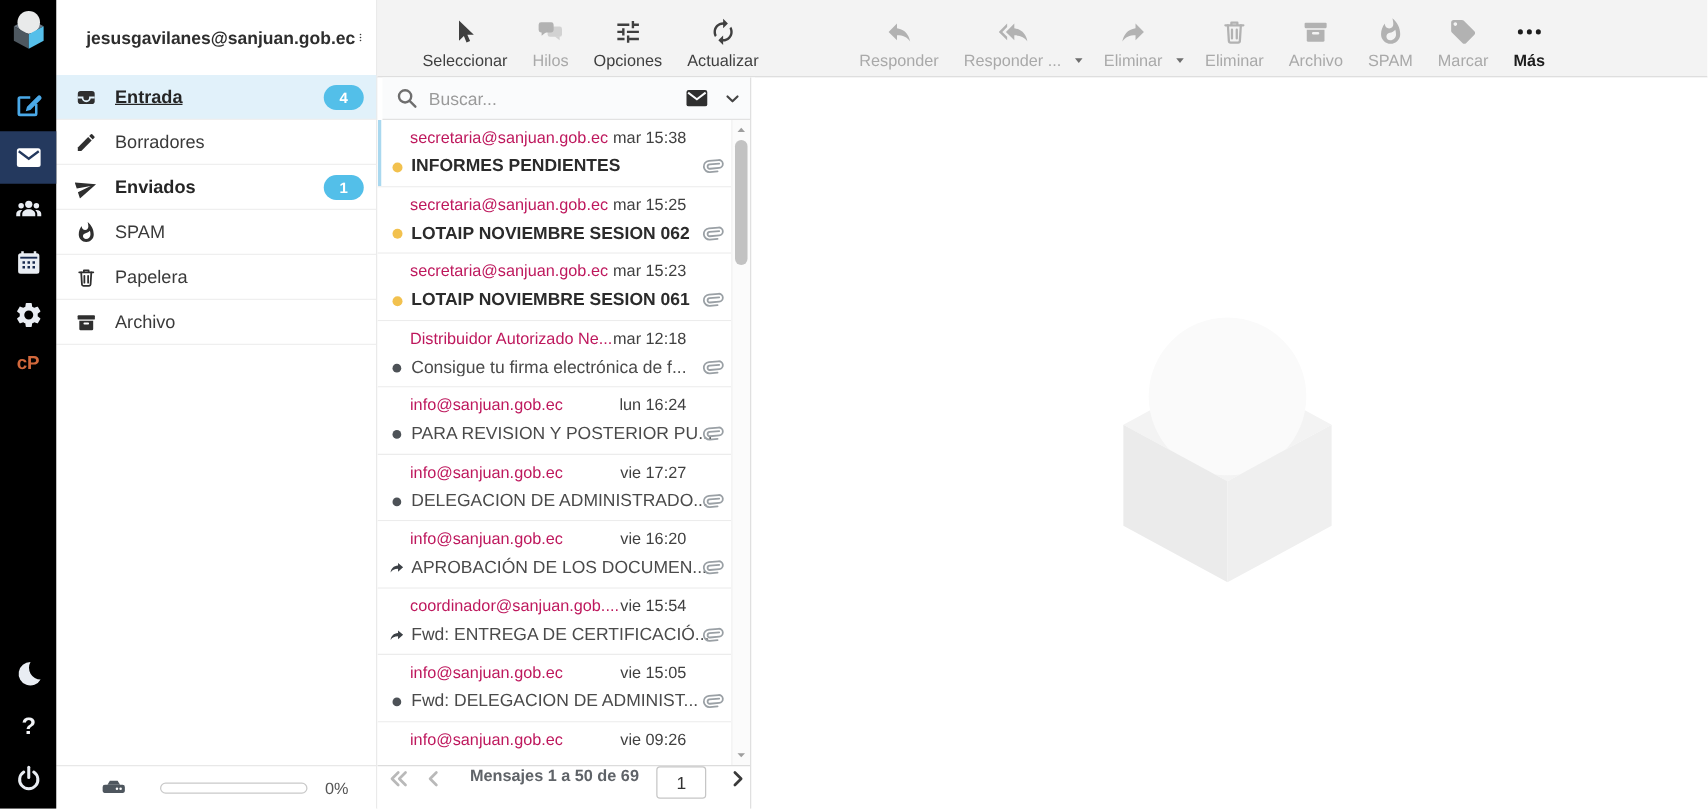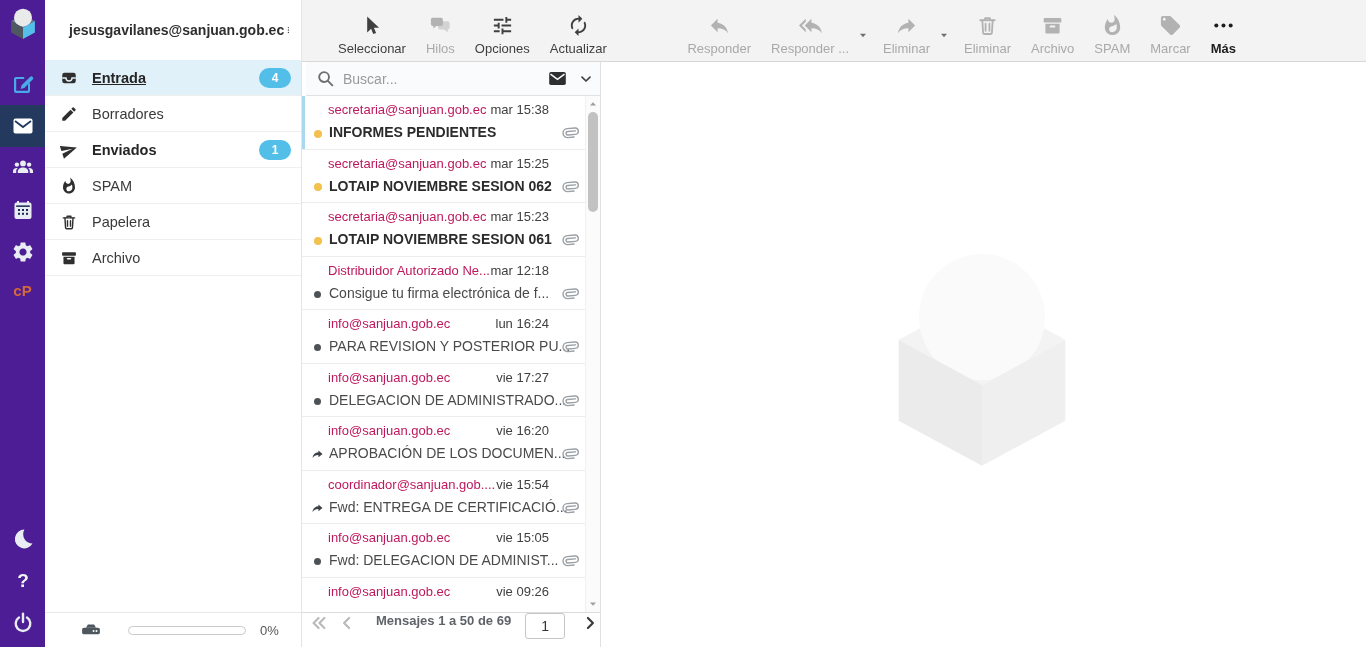--- a/index.html
+++ b/index.html
@@ -1,21 +1,21 @@
 <!DOCTYPE html>
 <html><head>
 <meta charset="utf-8">
 <style>
   * { margin:0; padding:0; box-sizing:border-box; }
   html,body { width:1366px; height:647px; font-family:"Liberation Sans","DejaVu Sans",sans-serif; background:#fff; overflow:hidden; }
   .app { position:relative; width:1366px; height:647px; background:#fff; }
   svg { display:block; width:100%; height:100%; }
 
   
-  .rail { position:absolute; left:0; top:0; width:45px; height:647px; background:#4c1d95; --icon-bg:#17294e; z-index:5; }
+  .rail { position:absolute; left:0; top:0; width:45px; height:647px; background:#000000; --icon-bg:#17294e; z-index:5; }
   .logo { width:45px; height:46px; display:flex; align-items:center; justify-content:center; }
   .logo svg { width:34px; height:36px; }
   .rail-group { position:absolute; left:0; width:45px; top:63px; }
   .rail-group.rail-bottom { top:auto; bottom:3px; }
   .rail-btn { width:45px; height:42px; display:flex; align-items:center; justify-content:center; color:#e9edf3; cursor:pointer; }
   .rail-btn .ric { width:24px; height:24px; }
   .rail-btn.compose { color:#4aa9e8; }
   .rail-btn.sel { background:#24395e; color:#fff; --icon-bg:#24395e; }
   .rail-btn.cpanel { color:#d2683c; font-weight:bold; font-size:15px; height:34px; }
   .rail-btn.help { color:#f2f4f7; }
@@ -30,21 +30,21 @@
   .folder.bold { font-weight:bold; color:#252525; }
   .folder.selected { background:#e1f1fa;text-decoration:underline; --icon-bg:#e1f1fa; }
   .badge { position:absolute; right:10px; top:8px; min-width:32px; height:20px; background:#53bfe9; color:#fff; font-size:12px; font-weight:bold; border-radius:10px; display:flex; align-items:center; justify-content:center; padding:0 9px; }
   .quota { position:absolute; left:0; bottom:0; width:256px; height:35px; border-top:1px solid #e8e8e8; display:flex; align-items:center; padding-left:35px; }
   .disk { width:22px; height:22px; color:#4e565e; }
   .qbar { width:118px; height:9px; border:1px solid #c9c9c9; border-radius:5px; background:#fff; margin-left:26px; }
   .qpct { font-size:13px; color:#555; margin-left:14px; }
 
   
   .topbar { position:absolute; left:302px; top:0; width:1064px; height:62px; background:#f3f3f3; border-bottom:1px solid #d8d8d8; display:flex; align-items:center; --icon-bg:#f3f3f3; }
-  .tb-group { display:flex; align-items:flex-start; }
+  .tb-group { display:flex; align-items:flex-end; }
   .tb-left { margin-left:26px; }
   .tb-right { margin-left:auto; margin-right:120px; }
   .tb-btn { display:flex; flex-direction:column; align-items:center; padding:0 10px; cursor:pointer; color:#3f3f3f; }
   .tb-btn .tic { width:23px; height:23px; margin-top:9px; }
   .tb-btn .tlabel { font-size:13px; margin-top:4px; color:#3f3f3f; }
   .tb-btn.disabled { color:#b2b2b2; cursor:default; }
   .tb-btn.disabled .tlabel { color:#a9a9a9; }
   .tb-btn.strong { color:#1d1d1d; }
   .tb-btn.strong .tlabel { color:#1d1d1d; font-weight:bold; }
   .tb-caret { width:16px; height:16px; color:#6f6f6f; margin-top:22px; margin-left:-4px; margin-right:2px; cursor:pointer; }

